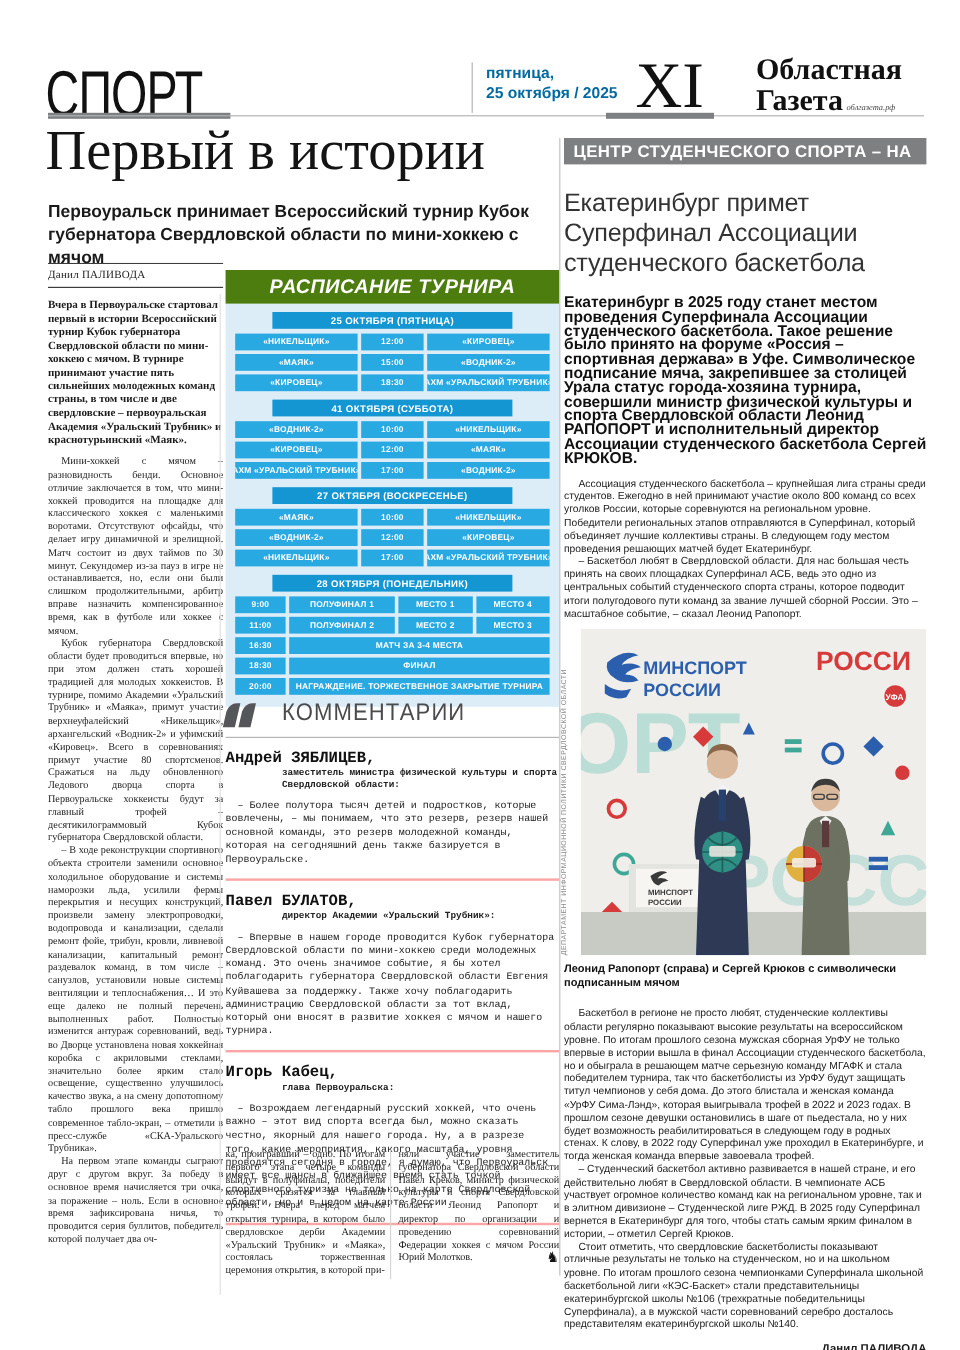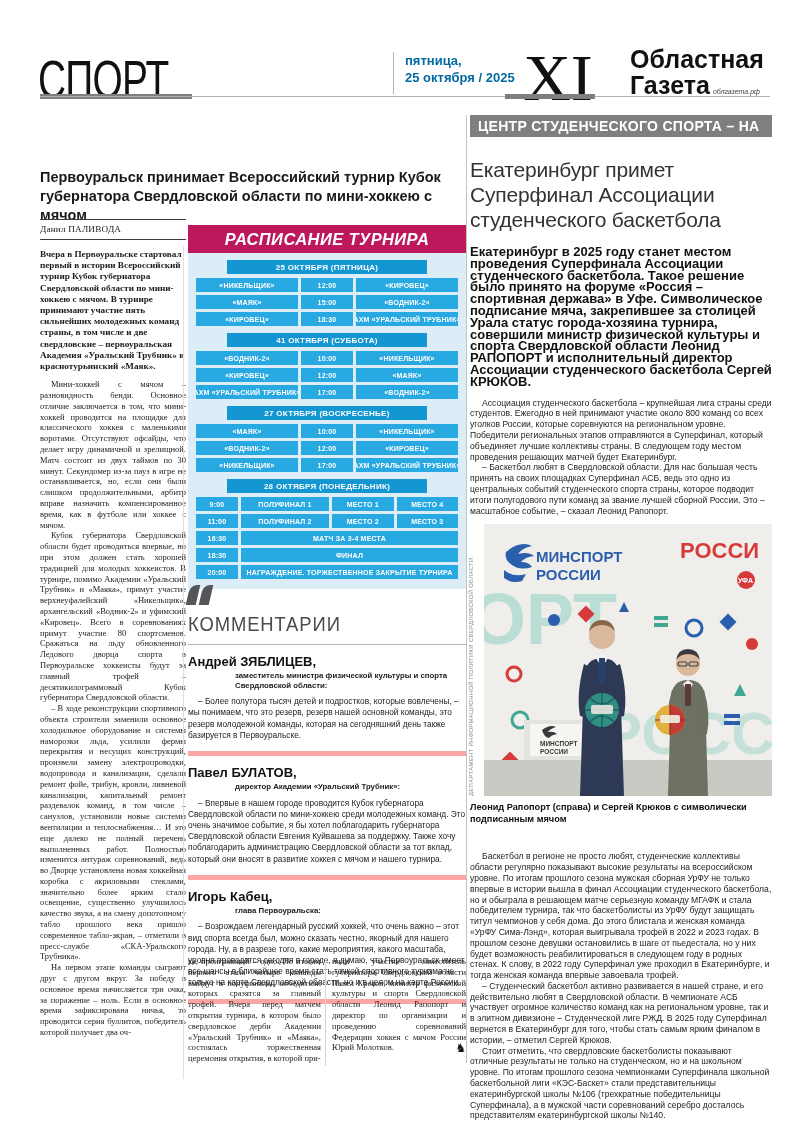--- a/index.html
+++ b/index.html
@@ -10,57 +10,57 @@
   }
   
   .masthead-rule { position:absolute; left:40px; top:96px; width:730px; height:1px; background:#b3b3b3; }
   .sport-title { position:absolute; left:38px; top:48px; font-family:"Liberation Sans",sans-serif;
     font-size:54px; letter-spacing:-1px; transform:scaleX(.72); transform-origin:left top; color:#111; }
   .sport-bar { position:absolute; left:40px; top:94px; width:152px; height:5px; background:#7d7f82; }
   .hdr-vline { position:absolute; left:393px; top:52px; width:1px; height:42px; background:#b3b3b3; }
   .hdr-date { position:absolute; left:405px; top:52px; font-family:"Liberation Sans",sans-serif;
     font-weight:bold; font-size:13px; line-height:17px; color:#0369a1; }
   .page-num { position:absolute; left:518px; top:40px; width:80px; text-align:center;
-    font-family:"Liberation Serif",serif; font-size:66px; color:#111; }
+    font-family:"Liberation Serif",serif; font-size:54px; color:#111; }
   .pagenum-bar { position:absolute; left:505px; top:94px; width:90px; height:5px; background:#7d7f82; }
   .gazeta { position:absolute; right:30px; top:46px; text-align:left; width:140px;
-    font-family:Liberation Sans, sans-serif; font-weight:bold; font-size:25px; line-height:26px; color:#111;margin-left:14px; }
+    font-family:Liberation Serif, serif; font-weight:bold; font-size:25px; line-height:26px; color:#111;margin-left:14px; }
   .gazeta-site { font-size:7px; font-weight:normal; font-style:italic; color:#444; margin-left:3px; }
   
   .headline { position:absolute; left:38px; top:100px; width:430px; margin:0;
     font-family:"Liberation Serif",serif; font-weight:normal; font-size:47px; line-height:52px; color:#141414; }
   .subhead { position:absolute; left:40px; top:168px; width:420px;
     font-family:"Liberation Sans",sans-serif; font-weight:bold; font-size:14.5px; line-height:19px; color:#1a1a1a; }
   
   .left-col { position:absolute; left:40px; top:219px; width:146px; height:860px; overflow:hidden; }
   .byline-box { border-top:1px solid #3c3c3c; border-bottom:1px solid #3c3c3c;
     padding:4px 0 5px 0; margin-bottom:9px; font-size:9.2px; letter-spacing:.2px; color:#222; }
   .lead-par { font-weight:bold; font-size:9.2px; line-height:11.2px; text-align:left; margin:0 0 7px 0; }
   .body-par { font-size:8.5px; line-height:10.8px; text-align:justify; margin:0; text-indent:11px; }
   
   .schedule { position:absolute; left:188px; top:225px; width:278px; background:#dcedf8; padding-bottom:7px; }
-  .sched-title { height:28px; background:#be185d; color:#fff; display:flex; align-items:center; justify-content:center;
+  .sched-title { height:28px; background:#4d7c0f; color:#fff; display:flex; align-items:center; justify-content:center;
     font-family:"Liberation Sans",sans-serif; font-weight:bold; font-style:italic; font-size:16.5px; letter-spacing:.4px; }
   .date-band { width:200px; margin:7px auto 4px auto; height:14px; background:#1496d3; color:#fff;
     display:flex; align-items:center; justify-content:center;
     font-family:Liberation Sans, sans-serif; font-weight:bold; font-size:8px; letter-spacing:.3px; }
   .m-row { display:grid; grid-template-columns:1fr 52px 1fr; gap:3px; margin:3px 8px; }
   .f-row4 { display:grid; grid-template-columns:42px 88px 1fr 1fr; gap:3px; margin:3px 8px; }
   .f-row2 { display:grid; grid-template-columns:42px 1fr; gap:3px; margin:3px 8px; }
   .cell { background:#29a9e1; color:#fff; height:14px; display:flex; align-items:center; justify-content:center;
     font-family:"Liberation Sans",sans-serif; font-weight:bold; font-size:7px; letter-spacing:.2px; text-align:center; white-space:nowrap; overflow:hidden; }
   
   .comments { position:absolute; left:188px; top:583px; width:278px; font-family:"Liberation Sans",sans-serif; }
-  .comments-head { display:flex; align-items:flex-start; gap:8px; padding-bottom:8px; border-bottom:1px solid #b5b5b5;flex-direction:column; }
+  .comments-head { display:flex; align-items:flex-end; gap:24px; padding-bottom:8px; border-bottom:1px solid #b5b5b5; }
   .quote-icon { display:flex; gap:3px; height:22px; align-items:flex-end; }
   .quote-icon i { display:block; width:10px; height:20px; background:#55565a; transform:skewX(-13deg);
     border-top-left-radius:7px; }
   .comments-title { font-size:20px; font-weight:300; letter-spacing:1px; color:#4b4b4d;
     transform:scaleX(.92); transform-origin:left center; }
-  .comment-item { padding:9px 0 10px 0; border-bottom:5px solid #fca5a5; }
+  .comment-item { padding:9px 0 10px 0; border-bottom:2px solid #fca5a5;font-family:Liberation Mono, monospace; }
   .c-name { font-size:13px; font-weight:bold; color:#111; }
   .c-role { font-size:7.8px; font-weight:bold; line-height:9.6px; color:#222; margin-top:2px; width:230px;margin-left:47px; }
   .c-quote { font-size:8.3px; line-height:11.2px; color:#222; margin-top:6px; text-indent:10px; }
   
   .mid-col-a { position:absolute; left:188px; top:956px; width:133px; font-size:8.5px; line-height:10.8px; text-align:justify; }
   .mid-col-b { position:absolute; left:332px; top:956px; width:134px; font-size:8.5px; line-height:10.8px; text-align:justify; }
   .end-mark { float:right; font-family:"DejaVu Sans",sans-serif; font-size:12px; line-height:12px; color:#111; margin-left:4px; }
   .midcol-vline { position:absolute; left:325px; top:958px; width:1px; height:108px; background:#d6d6d6; }
   .leftcol-vline { position:absolute; left:183px; top:245px; width:1px; height:834px; background:#e0e0e0; }
   
@@ -69,21 +69,21 @@
   .kicker { height:22px; line-height:22px; background:#7e7f81; color:#fff; font-weight:bold; font-size:14px;
     letter-spacing:.3px; padding-left:8px; margin-bottom:20px; }
   .r-headline { font-size:21px; line-height:25px; font-weight:300; color:#333; margin-bottom:14px; letter-spacing:-.2px; }
   .r-lead { font-weight:bold; font-size:13px; line-height:11.8px; color:#111; margin-bottom:10px; }
   .r-par { font-size:8.6px; line-height:10.8px; color:#1c1c1c; text-indent:12px; }
   .photo-wrap { position:relative; margin-top:8px; height:272px; }
   .photo-credit { position:absolute; left:-2px; bottom:0; writing-mode:vertical-rl; transform:rotate(180deg);
     font-size:5.8px; letter-spacing:.4px; color:#8a8a8a; height:272px; text-align:left; }
   .photo-svg { position:absolute; left:14px; top:0; }
   .caption { font-weight:bold; font-size:9.2px; line-height:12px; color:#111; margin-top:5px; width:290px; }
-  .r-body { margin-top:26px; }
+  .r-body { margin-top:14px; }
   .r-author { font-weight:bold; font-size:9.5px; text-align:right; margin-top:10px; padding-bottom:9px;
     border-bottom:1px solid #b5b5b5; }
 </style>
 </head>
 <body>
 
 <div class="page">
 
   <div class="sport-title">СПОРТ</div>
   <div class="sport-bar"></div>
@@ -93,20 +93,21 @@
     <div>пятница,</div>
     <div>25 октября / 2025</div>
   </div>
   <div class="page-num">XI</div>
   <div class="pagenum-bar"></div>
   <div class="gazeta">
     <div>Областная</div>
     <div><span>Газета</span><span class="gazeta-site">облгазета.рф</span></div>
   </div>
 
+  <h1 class="headline">Первый в истории</h1>
   <div class="subhead">Первоуральск принимает Всероссийский турнир Кубок губернатора Свердловской области по мини-хоккею с мячом</div>
 
   <div class="left-col">
     <div class="byline-box">Данил ПАЛИВОДА</div>
     <p class="lead-par">Вчера в Первоуральске стартовал первый в истории Всероссийский турнир Кубок губернатора Свердловской области по мини-хоккею с мячом. В турнире принимают участие пять сильнейших молодежных команд страны, в том числе и две свердловские – первоуральская Академия «Уральский Трубник» и краснотурьинский «Маяк».</p>
     <p class="body-par">Мини-хоккей с мячом – разновидность бенди. Основное отличие заключается в том, что мини-хоккей проводится на площадке для классического хоккея с маленькими воротами. Отсутствуют офсайды, что делает игру динамичной и зрелищной. Матч состоит из двух таймов по 30 минут. Секундомер из-за пауз в игре не останавливается, но, если они были слишком продолжительными, арбитр вправе назначить компенсированное время, как в футболе или хоккее с мячом.</p>
     <p class="body-par">Кубок губернатора Свердловской области будет проводиться впервые, но при этом должен стать хорошей традицией для молодых хоккеистов. В турнире, помимо Академии «Уральский Трубник» и «Маяка», примут участие верхнеуфалейский «Никельщик», архангельский «Водник-2» и уфимский «Кировец». Всего в соревнованиях примут участие 80 спортсменов. Сражаться на льду обновленного Ледового дворца спорта в Первоуральске хоккеисты будут за главный трофей – десятикилограммовый Кубок губернатора Свердловской области.</p>
     <p class="body-par">– В ходе реконструкции спортивного объекта строители заменили основное холодильное оборудование и системы наморозки льда, усилили фермы перекрытия и несущих конструкций, произвели замену электропроводки, водопровода и канализации, сделали ремонт фойе, трибун, кровли, ливневой канализации, капитальный ремонт раздевалок команд, в том числе – санузлов, установили новые системы вентиляции и теплоснабжения… И это еще далеко не полный перечень выполненных работ. Полностью изменится антураж соревнований, ведь во Дворце установлена новая хоккейная коробка с акриловыми стеклами, значительно более ярким стало освещение, существенно улучшилось качество звука, а на смену допотопному табло прошлого века пришло современное табло-экран, – отметили в пресс-службе «СКА-Уральского Трубника».</p>
     <p class="body-par">На первом этапе команды сыграют друг с другом вкруг. За победу в основное время начисляется три очка, за поражение – ноль. Если в основное время зафиксирована ничья, то проводится серия буллитов, победитель которой получает два оч-</p>
   </div>

